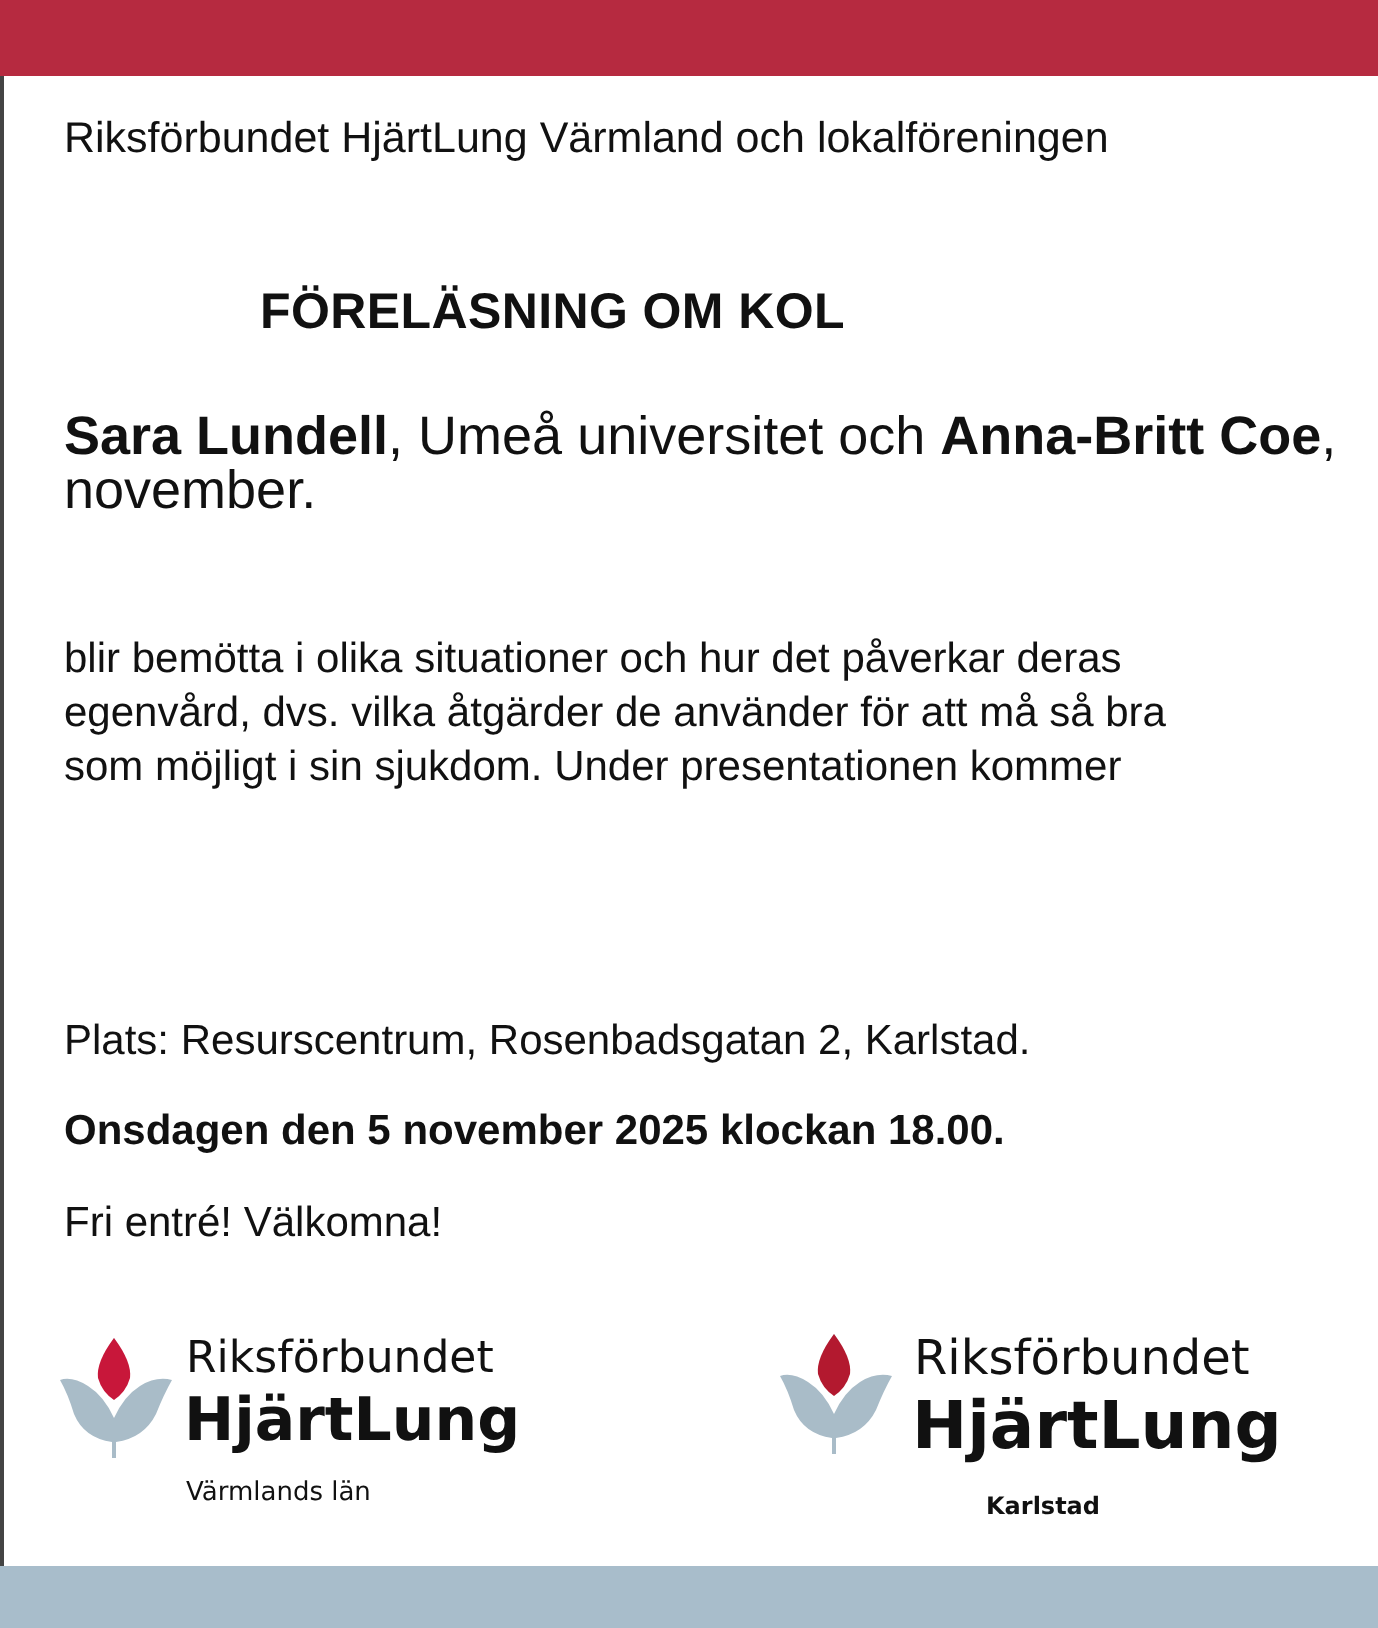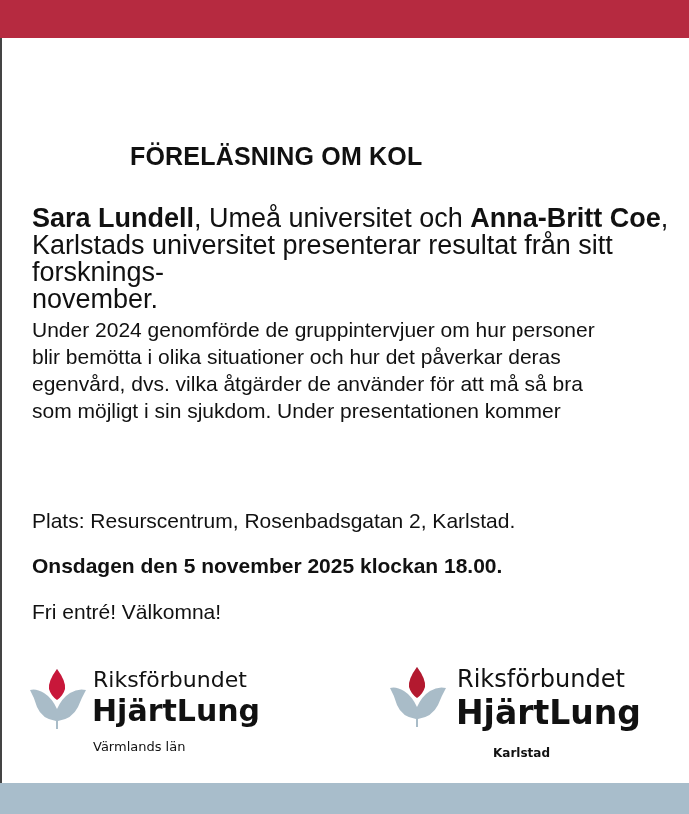--- a/index.html
+++ b/index.html
@@ -55,32 +55,31 @@
   .logo-left { left: 30px; top: 667px; }
   .logo-right { left: 390px; top: 665px; }
 </style>
 </head>
 <body>
 
 <div class="frame"></div>
 <div class="top-bar"></div>
 
 <div class="intro">
+  <div>Riksförbundet HjärtLung Värmland och lokalföreningen</div>
 </div>
 
 <div class="title">FÖRELÄSNING OM KOL</div>
 
 <div class="speakers">
   <div><b>Sara Lundell</b><span>, Umeå universitet och </span><b>Anna-Britt Coe</b><span>,</span></div>
-  <div>Karlstads universitet presenterar resultat från sitt forsknings-</div>
   <div>november.</div>
 </div>
 
 <div class="body-text">
-  <div>Under 2024 genomförde de gruppintervjuer om hur personer</div>
   <div>blir bemötta i olika situationer och hur det påverkar deras</div>
   <div>egenvård, dvs. vilka åtgärder de använder för att må så bra</div>
   <div>som möjligt i sin sjukdom. Under presentationen kommer</div>
 </div>
 
 <div class="venue">Plats: Resurscentrum, Rosenbadsgatan 2, Karlstad.</div>
 <div class="datetime">Onsdagen den 5 november 2025 klockan 18.00.</div>
 <div class="welcome">Fri entré! Välkomna!</div>
 
 <div class="logo logo-left">

